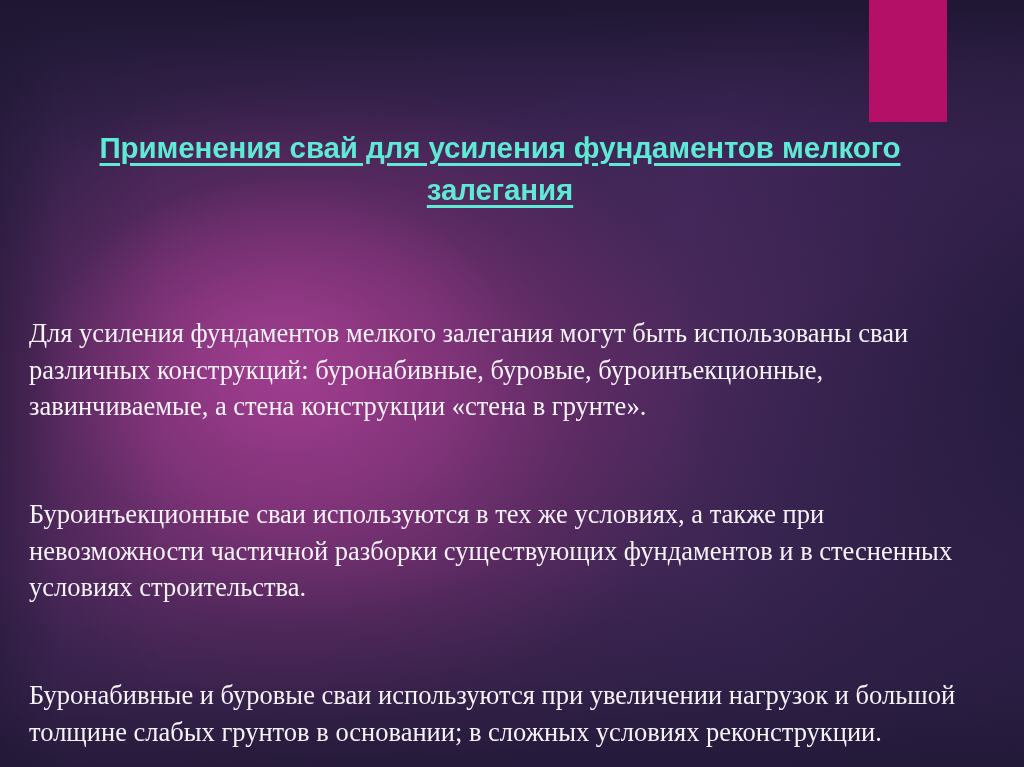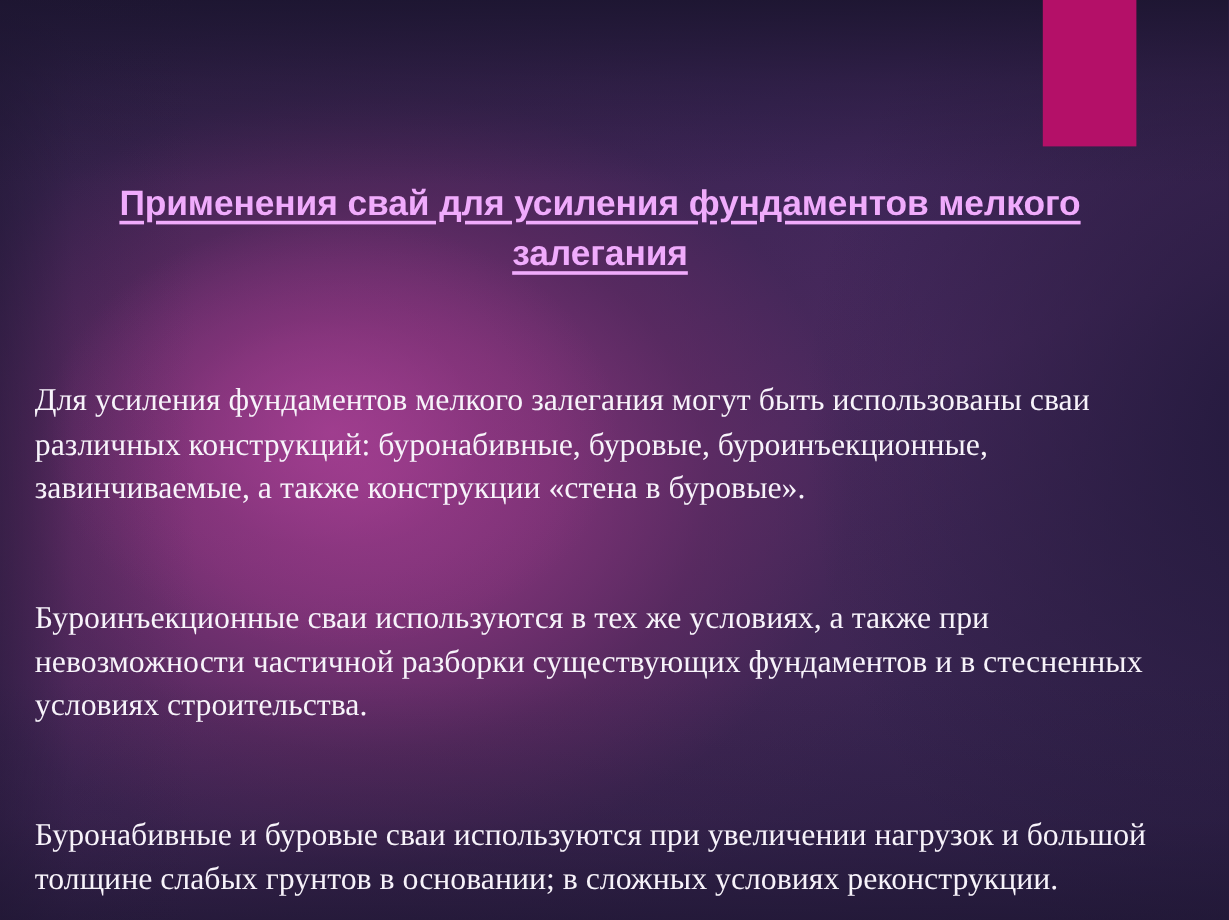--- a/index.html
+++ b/index.html
@@ -140,21 +140,21 @@
   <div class="bg-layer bg-base"></div>
   <div class="bg-layer bg-glow-main"></div>
   <div class="bg-layer bg-glow-hot"></div>
   <div class="bg-layer bg-vignette-right"></div>
   <div class="bg-layer bg-vignette-top"></div>
   <div class="bg-layer bg-vignette-bottom"></div>
   <div class="bg-layer bg-vignette-left"></div>
 
   <div class="accent-block" style="background-color: rgb(180, 16, 104);"></div>
 
-  <h1 class="title" style="color: #f0abfc; margin-top: 22px;">Применения свай для усиления фундаментов мелкого залегания</h1>
+  <h1 class="title" style="color: #5eead4;">Применения свай для усиления фундаментов мелкого залегания</h1>
 
   <div class="body-copy" style="color: rgb(247, 243, 250);">
-    <p class="body-para">Для усиления фундаментов мелкого залегания могут быть использованы сваи различных конструкций: буронабивные, буровые, буроинъекционные, завинчиваемые, а также конструкции «стена в буровые».</p>
+    <p class="body-para">Для усиления фундаментов мелкого залегания могут быть использованы сваи различных конструкций: буронабивные, буровые, буроинъекционные, завинчиваемые, а стена конструкции «стена в грунте».</p>
     <p class="body-para">Буроинъекционные сваи используются в тех же условиях, а также при невозможности частичной разборки существующих фундаментов и в стесненных условиях строительства.</p>
     <p class="body-para">Буронабивные и буровые сваи используются при увеличении нагрузок и большой толщине слабых грунтов в основании; в сложных условиях реконструкции.</p>
   </div>
 
 </div>
 
 </body></html>

